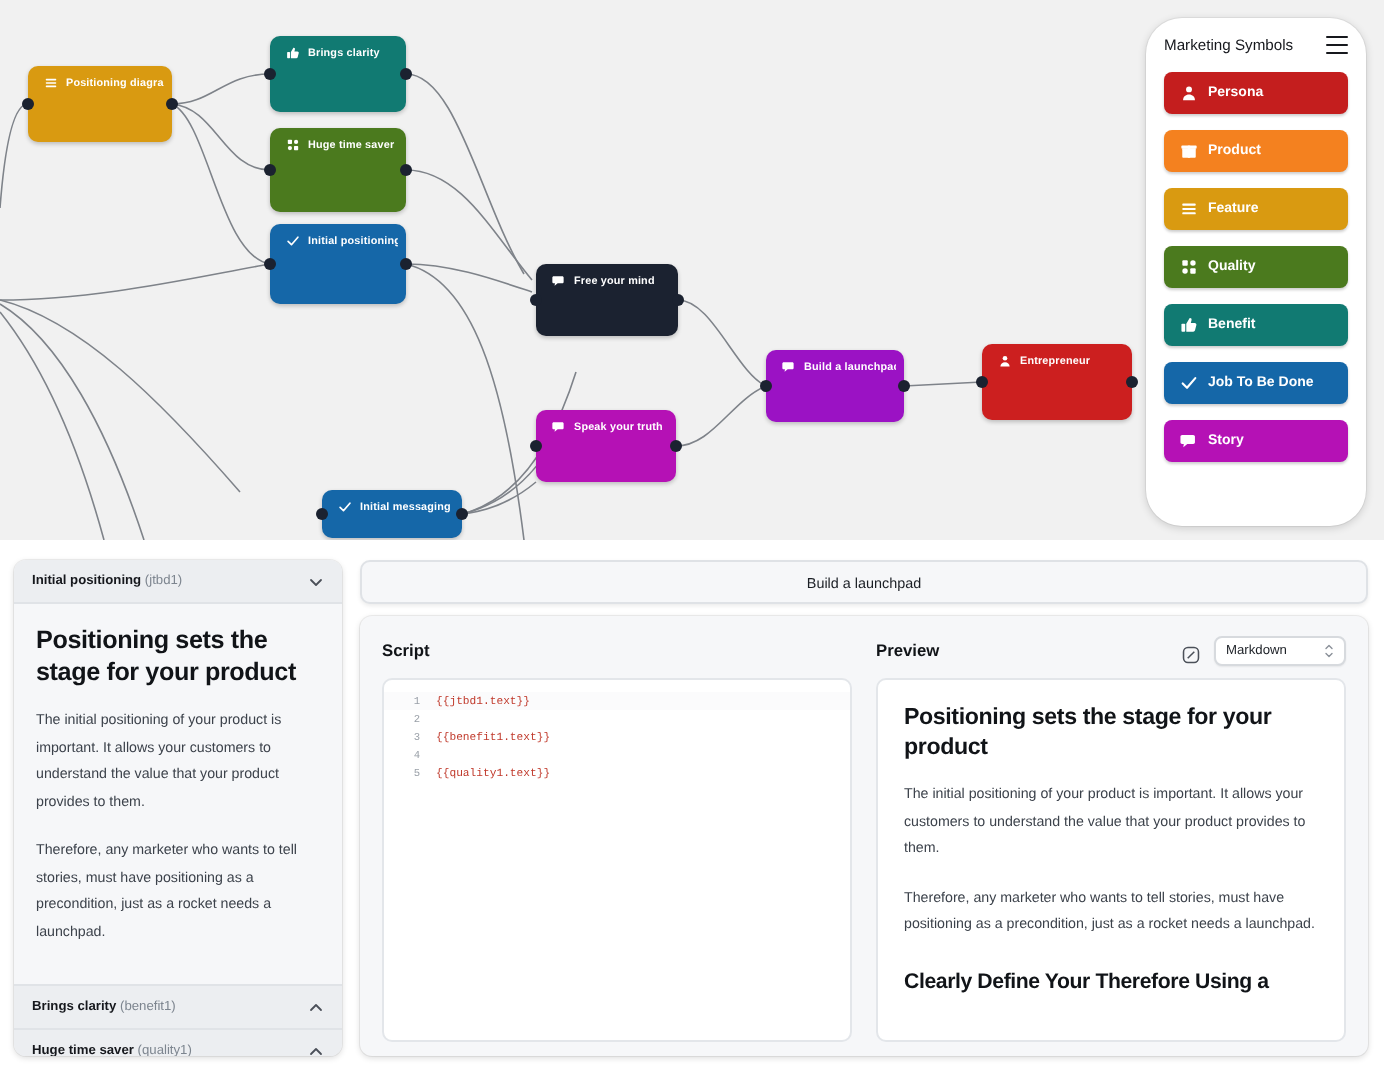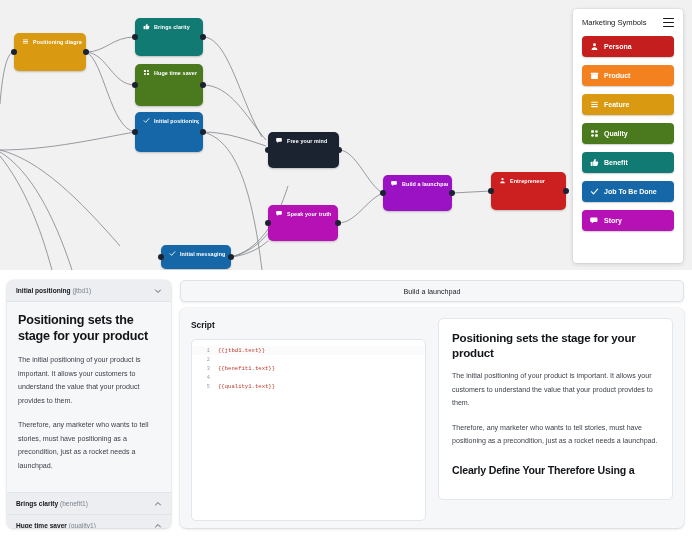--- a/index.html
+++ b/index.html
@@ -34,21 +34,21 @@
   .port {
     position: absolute; width: 6px; height: 6px; border-radius: 50%;
     background: #1b2230; top: 50%; margin-top: -3px;
   }
   .port.l { left: -3px; }
   .port.r { right: -3px; }
 
   
   #palette {
     position: absolute; left: 573px; top: 9px; width: 110px; height: 254px;
-    background: #fff; border-radius: 4px;
+    background: #fff; border-radius: 18px;
     box-shadow: 0 1px 4px rgba(0,0,0,.16), 0 0 0 .5px rgba(0,0,0,.05);
     padding: 9px 9px 0 9px;
   }
   #palette .phead {
     display: flex; align-items: center; justify-content: space-between;
     margin-bottom: 9px;
   }
   #palette .ptitle { font-size: 7.6px; color: #16181d; font-weight: 400; }
   .burger { width: 11px; height: 9px; display:flex; flex-direction:column; justify-content:space-between; }
   .burger i { display:block; height:1.4px; background:#16181d; border-radius:1px; }
@@ -417,20 +417,42 @@
               </div>
               <div class="codeline">
                 <span class="lnum">5</span>
                 <span class="ltxt">{{quality1.text}}</span>
               </div>
             </div>
         </div>
       </div>
 
       <div class="pane right">
+        <div class="panehead">
+          <span class="ptxt">Preview</span>
+          <span class="headtools">
+            <span class="copyico">
+              <svg viewBox="0 0 20 20" fill="none" stroke="currentColor" stroke-width="1.4" stroke-linejoin="round">
+                <rect x="3.2" y="3.2" width="13.6" height="13.6" rx="4"></rect>
+                <path d="M7 13 L13 7"></path>
+              </svg>
+            </span>
+            <span class="mdsel">
+              <span>Markdown</span>
+              <span class="updown">
+                <svg viewBox="0 0 10 6" fill="none" stroke="currentColor" stroke-width="1.4" stroke-linecap="round" stroke-linejoin="round">
+                    <path d="M2 4.5 L5 1.5 L8 4.5"></path>
+                  </svg>
+                <svg viewBox="0 0 10 6" fill="none" stroke="currentColor" stroke-width="1.4" stroke-linecap="round" stroke-linejoin="round">
+                    <path d="M2 1.5 L5 4.5 L8 1.5"></path>
+                  </svg>
+              </span>
+            </span>
+          </span>
+        </div>
         <div class="previewbox">
           <h3>Positioning sets the stage for your product</h3>
           <p>The initial positioning of your product is important. It allows your customers to understand the value that your product provides to them.</p>
           <p>Therefore, any marketer who wants to tell stories, must have positioning as a precondition, just as a rocket needs a launchpad.</p>
           <h4>Clearly Define Your Therefore Using a</h4>
         </div>
       </div>
 
     </div>
   </div>

